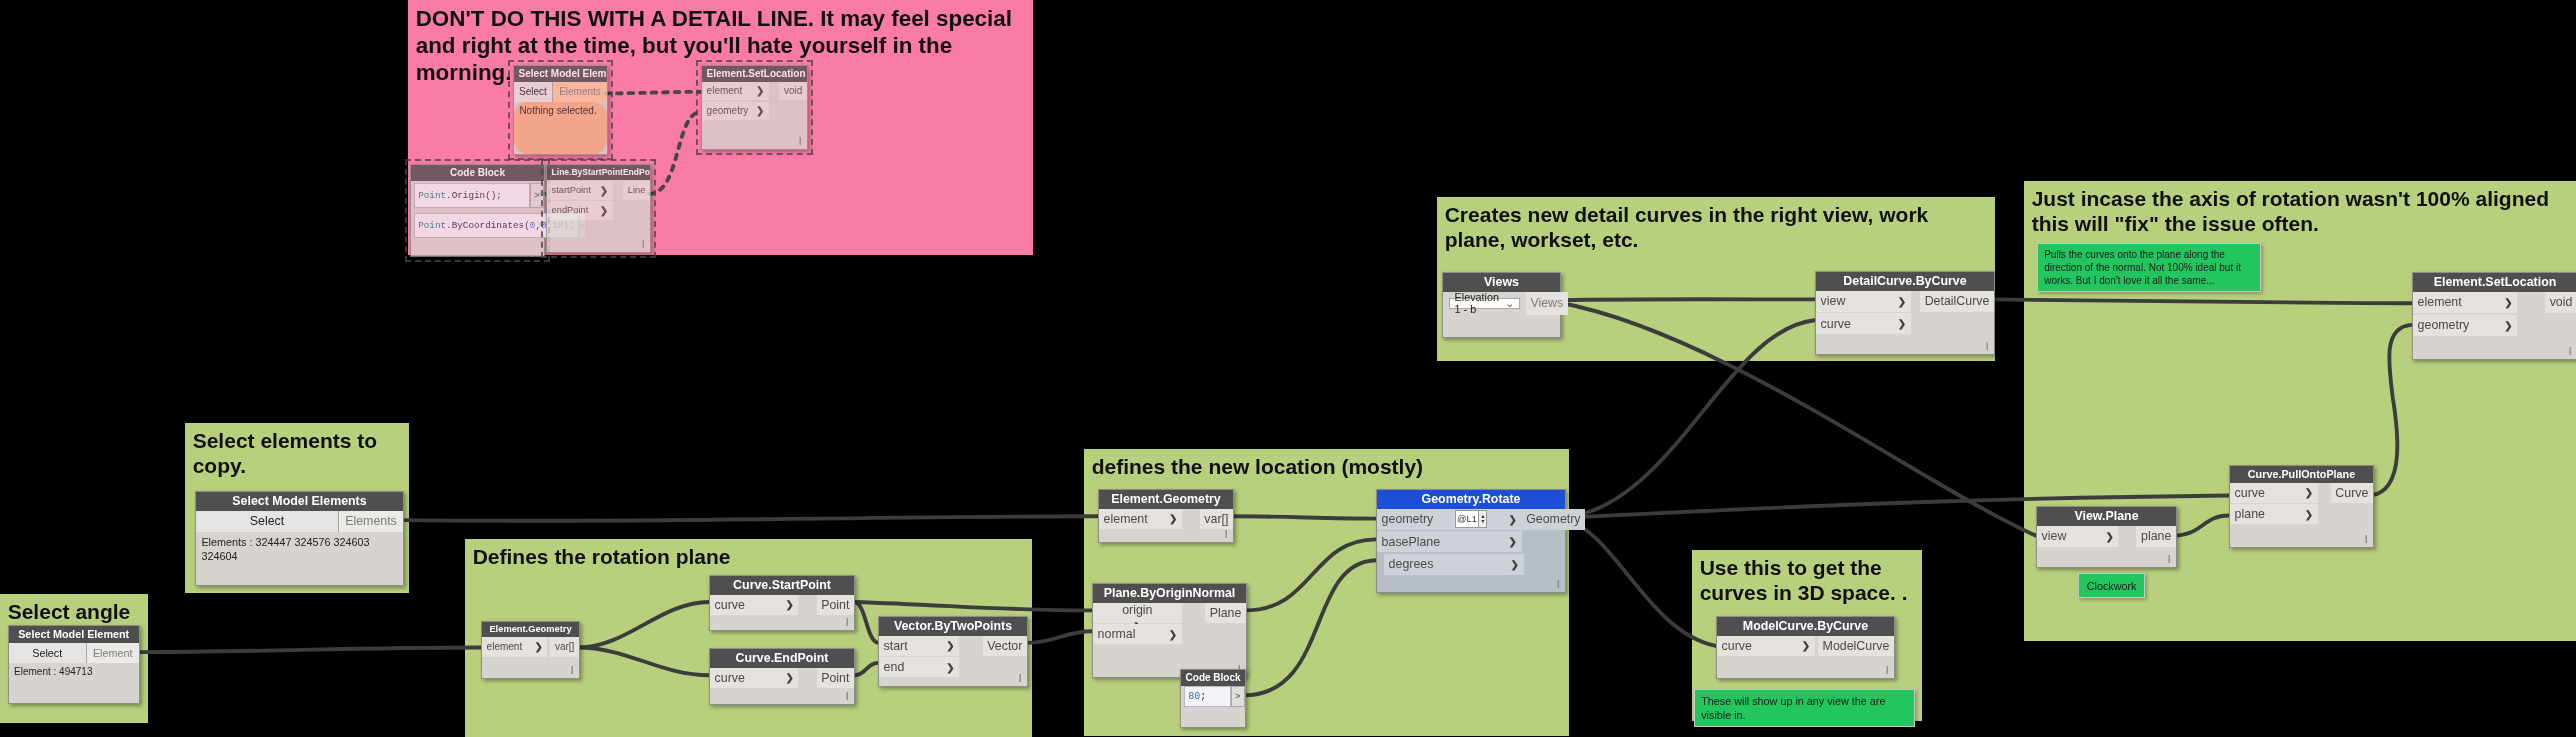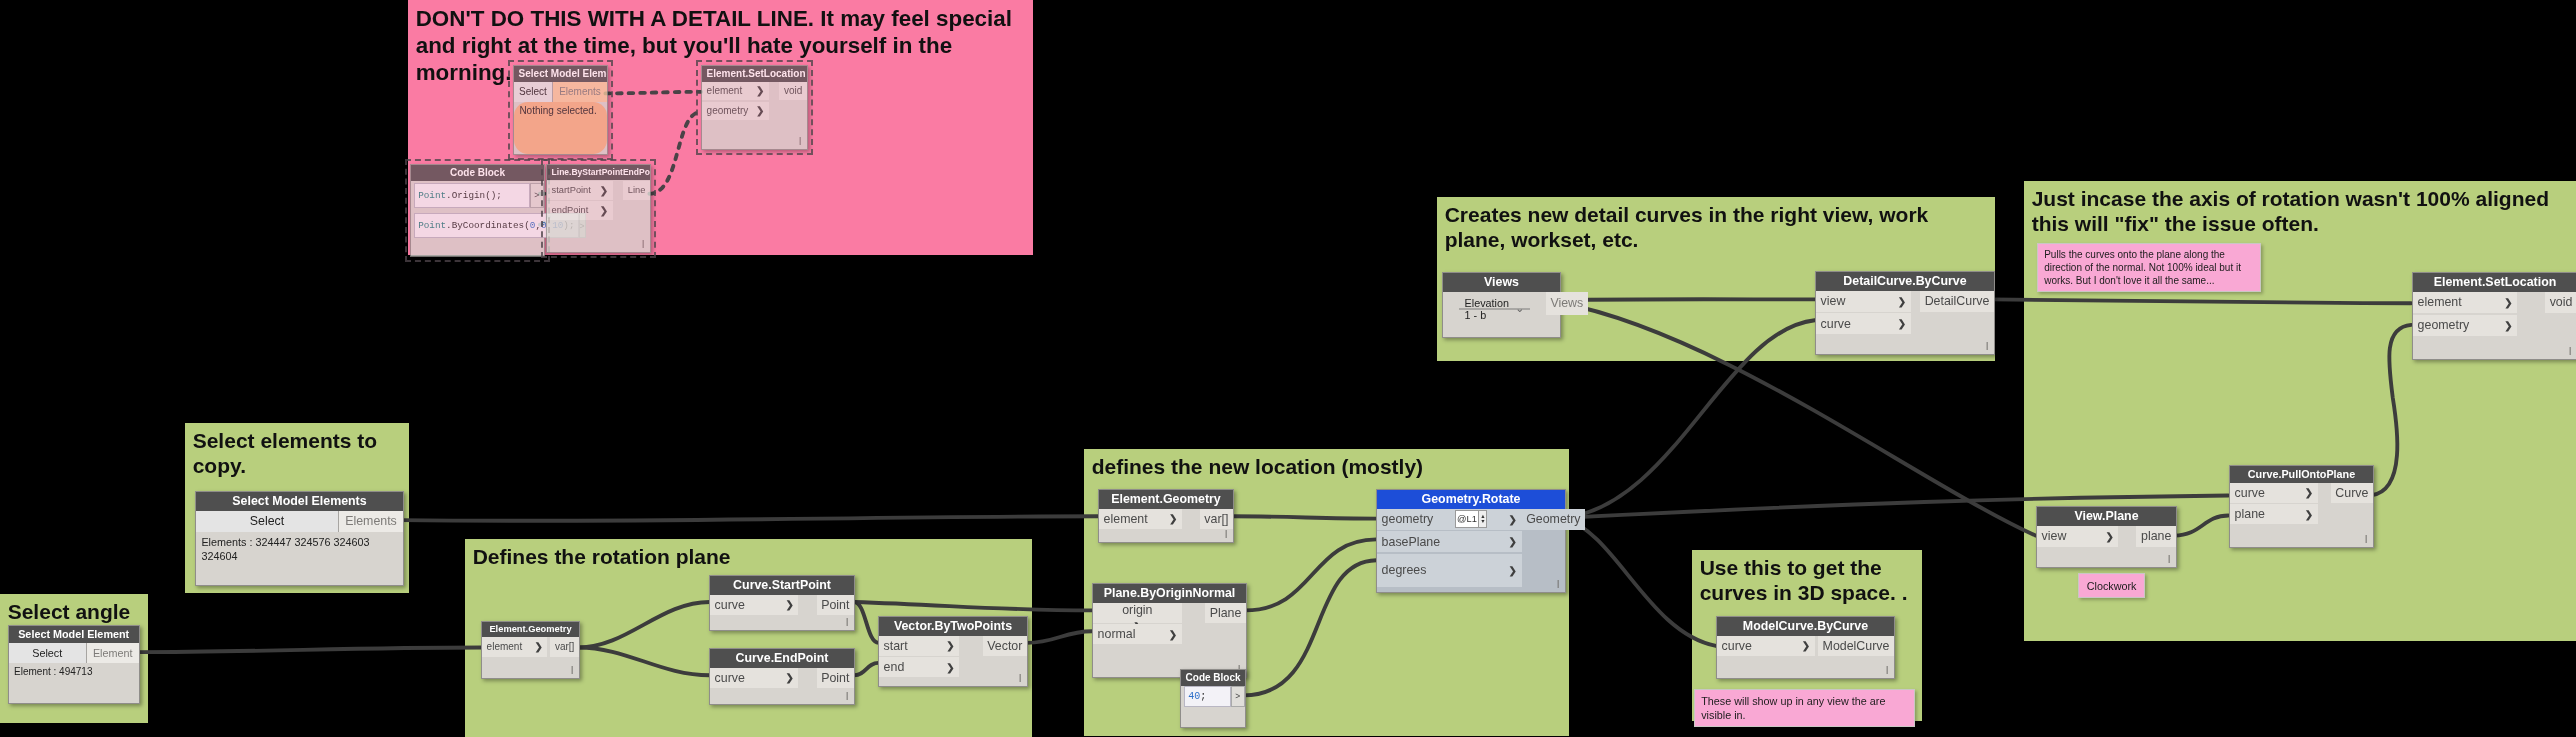--- a/index.html
+++ b/index.html
@@ -47,23 +47,23 @@
         border-left:none;height:15.4px;background:#eee;font-size:5.4px;line-height:5.4px;color:#333;padding:0 0.8px;}
   
   .coderow{display:flex;align-items:center;height:23px;margin:0 0 0 3.1px;}
   .codecell{background:#f3f2f7;border:0.8px solid #b9b7c4;flex:1;height:100%;display:flex;
             align-items:center;padding:0 3.1px;font-family:"Liberation Mono",monospace;font-size:10px;}
   .codeout{background:#e0deda;border:0.8px solid #aaa;width:12.4px;height:100%;display:flex;
            align-items:center;justify-content:center;font-size:8.5px;color:#444;}
   .c-cls{color:#1e7e7e;}.c-num{color:#2d6fc9;}.c-p{color:#2b2b2b;}
   
   .dd{background:#fdfdfd;border:0.8px solid #a9a7a4;display:flex;align-items:center;gap:6.2px;
-      padding:0 4.6px;font-size:10.8px;color:#222;flex:1;margin:16px;}
-  
-  .note{position:absolute;z-index:3;background:#f9a8d4;border:0.8px solid #c9c7c4;color:#1c1c1c;
+      padding:0 4.6px;font-size:10.8px;color:#222;flex:1;margin:6px;}
+  
+  .note{position:absolute;z-index:3;background:#22c55e;border:0.8px solid #c9c7c4;color:#1c1c1c;
         padding:3.9px 6.2px;line-height:1.3;box-shadow:1.5px 1.5px 3.1px rgba(0,0,0,.25);}
 </style>
 </head>
 <body>
 
 <div id="canvas">
 
   <div class="group pink" style="left:408px;top:0;width:625px;height:255px;">
     <div class="group-title gt-lg">DON'T DO THIS WITH A DETAIL LINE. It may feel special and right at the time, but you'll hate yourself in the morning.</div>
   </div>
@@ -290,21 +290,21 @@
           <span class="chev">❯</span>
         </div>
         <div class="pout">Geometry</div>
       </div>
       <div class="prow" style="height:21px;">
         <div class="pin" style="min-width:72%;">
           <span>basePlane</span>
             <span class="chev">❯</span>
         </div>
       </div>
-      <div class="prow" style="height:33px;">
+      <div class="prow" style="height:21px;padding-left:7px;">
         <div class="pin" style="min-width:72%;">
           <span>degrees</span>
             <span class="chev">❯</span>
         </div>
       </div>
     </div>
     <span class="lacing">I</span>
   </div>
 
   <div class="node" style="left:1092px;top:583px;width:153px;height:93px;">
@@ -324,21 +324,21 @@
         </div>
       </div>
     </div>
     <span class="lacing">I</span>
   </div>
 
   <div class="node" style="left:1180px;top:669px;width:64px;height:57px;">
     <div class="node-header" style="font-size:10px;">Code Block</div>
     <div class="coderow" style="margin-top:1.5px;height:18.5px;">
       <div class="codecell">
-          <span class="c-num">40</span>
+          <span class="c-num">80</span>
           <span class="c-p">;</span>
         </div>
       <div class="codeout">&gt;</div>
     </div>
   </div>
 
   <div class="node" style="left:1442px;top:272px;width:117px;height:64px;">
     <div class="node-header">Views</div>
     <div class="prow" style="height:23px;">
       <div class="dd">

